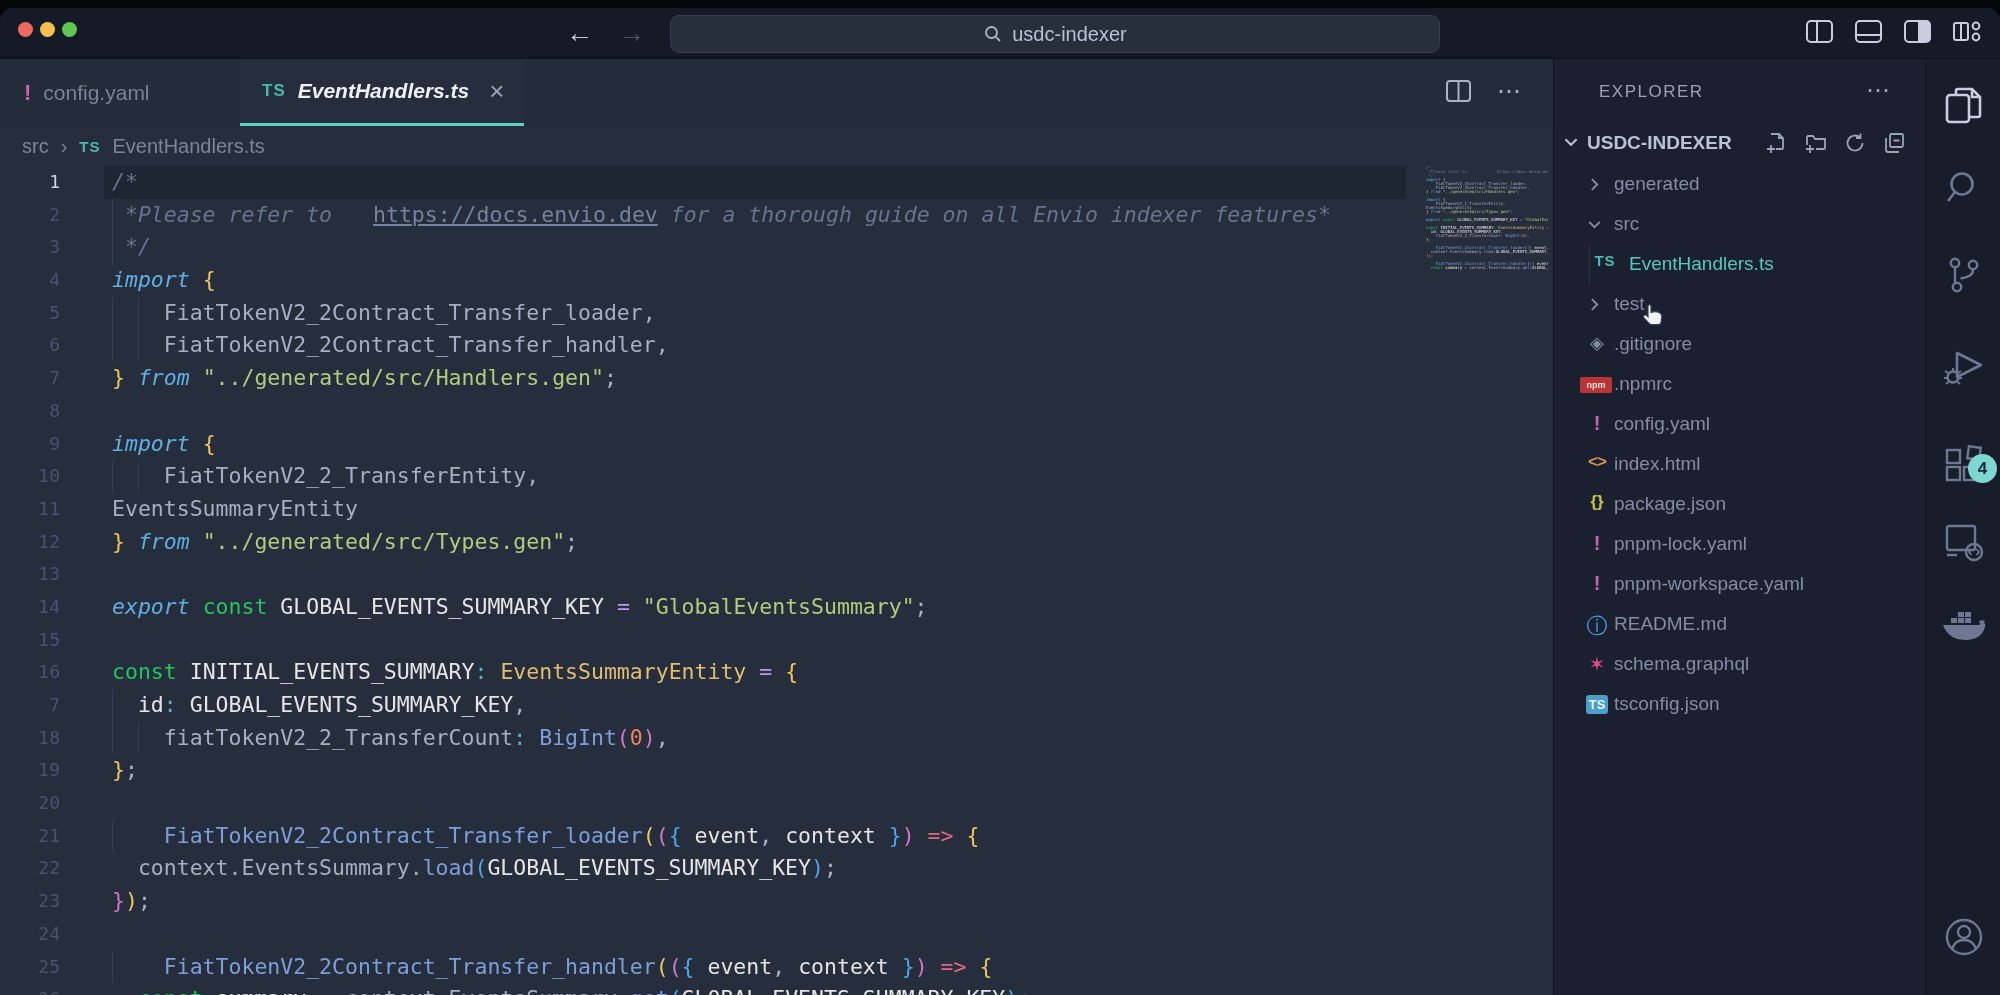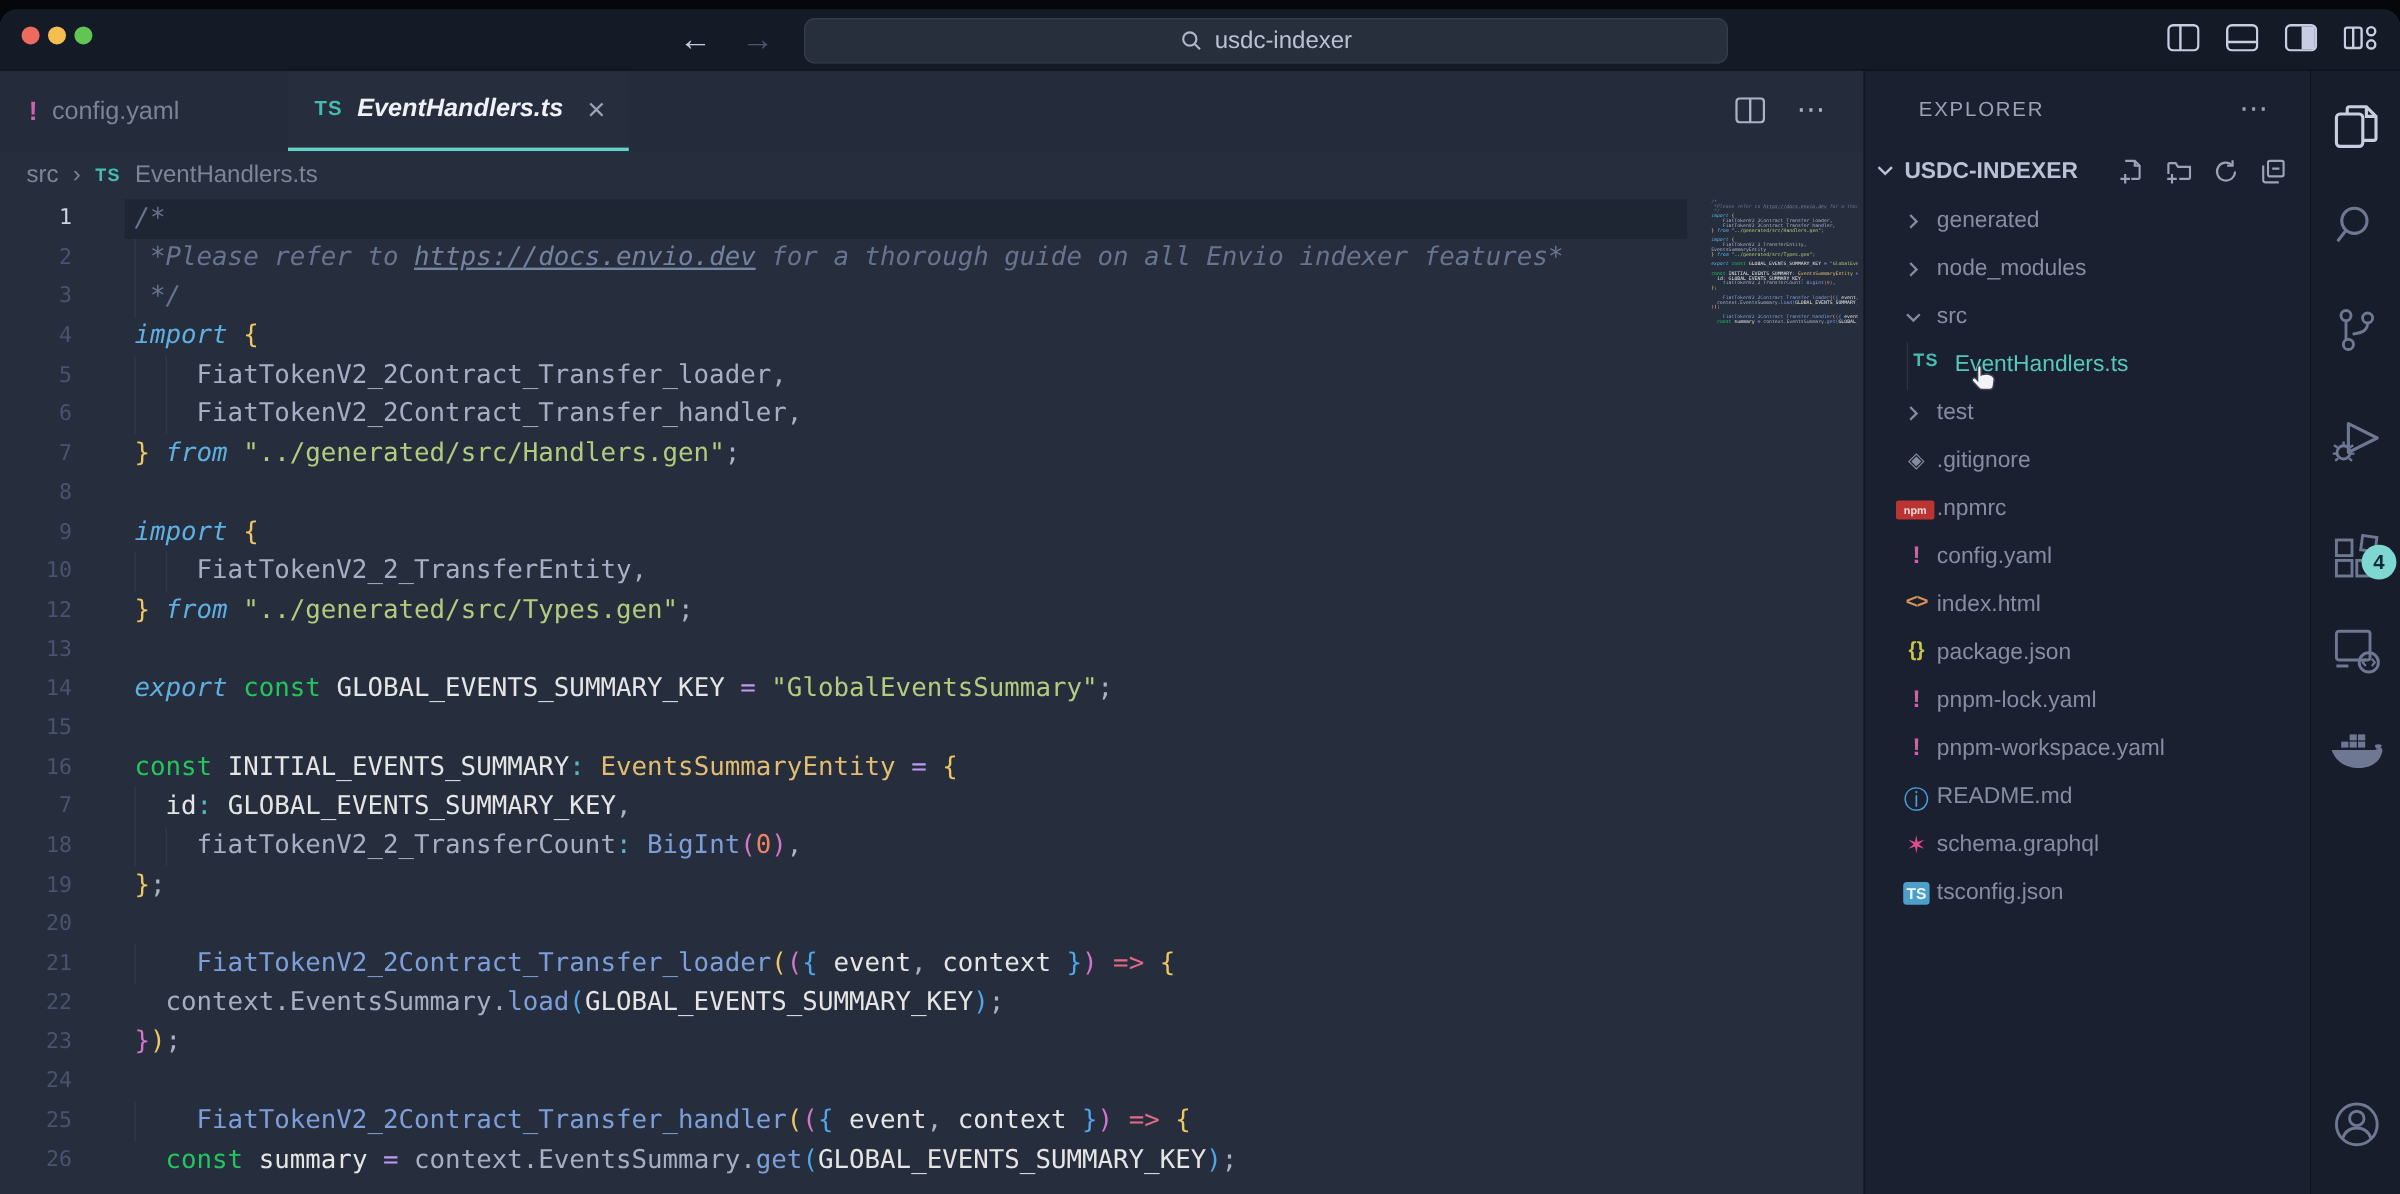--- a/index.html
+++ b/index.html
@@ -56,21 +56,21 @@
         font-family:"DejaVu Sans Mono", monospace; font-size:21.5px; line-height:32.7px; }
   .cl .ln { position:absolute; left:0; top:0; width:60px; text-align:right;
             color:#495371; font-size:18px; }
   .cl .ct { position:absolute; left:112px; top:0; }
   .cl.hl .ln { color:#ccd3e3; }
   .cl.hl::before { content:""; position:absolute; left:104px; right:147px; top:0; bottom:0;
                    background:#1e2533; }
   .cl .ct, .cl .ln { z-index:1; }
   .cl .g { position:absolute; top:0; bottom:0; width:1px; background:#343c52; z-index:1; }
   .tk-cmt { color:#67748e; font-style:italic; }
-  .tk-lnk { color:#74839f; font-style:italic; text-decoration:underline; }
+  .tk-lnk { color:#74839f; text-decoration:underline;margin-left:28px; }
   .tk-kw  { color:#5fb0e0; font-style:italic; }
   .tk-kw2 { color:#22c55e; }
   .tk-pln { color:#a6aec4; }
   .tk-var { color:#e5e5e5; }
   .tk-str { color:#b0cc7d; }
   .tk-typ { color:#e2bd6f; }
   .tk-fn  { color:#7d9fd9; }
   .tk-num { color:#ef8162; }
   .tk-op  { color:#bb9af0; }
   .tk-col { color:#56b6c2; }
@@ -192,20 +192,21 @@
         <div class="cl hl"><span class="ln">1</span><span class="ct"><span class="tk-cmt">/*</span></span></div>
         <div class="cl"><span class="g" style="left:112px"></span><span class="ln">2</span><span class="ct"><span class="tk-cmt"> *Please refer to </span><span class="tk-lnk">https://docs.envio.dev</span><span class="tk-cmt"> for a thorough guide on all Envio indexer features*</span></span></div>
         <div class="cl"><span class="g" style="left:112px"></span><span class="ln">3</span><span class="ct"><span class="tk-cmt"> */</span></span></div>
         <div class="cl"><span class="ln">4</span><span class="ct"><span class="tk-kw">import</span><span class="tk-pln"> </span><span class="tk-b1">{</span></span></div>
         <div class="cl"><span class="g" style="left:112px"></span><span class="g" style="left:138px"></span><span class="ln">5</span><span class="ct"><span class="tk-pln">    FiatTokenV2_2Contract_Transfer_loader,</span></span></div>
         <div class="cl"><span class="g" style="left:112px"></span><span class="g" style="left:138px"></span><span class="ln">6</span><span class="ct"><span class="tk-pln">    FiatTokenV2_2Contract_Transfer_handler,</span></span></div>
         <div class="cl"><span class="ln">7</span><span class="ct"><span class="tk-b1">}</span><span class="tk-pln"> </span><span class="tk-kw">from</span><span class="tk-pln"> </span><span class="tk-str">"../generated/src/Handlers.gen"</span><span class="tk-pun">;</span></span></div>
         <div class="cl"><span class="ln">8</span><span class="ct"></span></div>
         <div class="cl"><span class="ln">9</span><span class="ct"><span class="tk-kw">import</span><span class="tk-pln"> </span><span class="tk-b1">{</span></span></div>
         <div class="cl"><span class="g" style="left:112px"></span><span class="g" style="left:138px"></span><span class="ln">10</span><span class="ct"><span class="tk-pln">    FiatTokenV2_2_TransferEntity,</span></span></div>
+        <div class="cl"><span class="ln">11</span><span class="ct"><span class="tk-pln">EventsSummaryEntity</span></span></div>
         <div class="cl"><span class="ln">12</span><span class="ct"><span class="tk-b1">}</span><span class="tk-pln"> </span><span class="tk-kw">from</span><span class="tk-pln"> </span><span class="tk-str">"../generated/src/Types.gen"</span><span class="tk-pun">;</span></span></div>
         <div class="cl"><span class="ln">13</span><span class="ct"></span></div>
         <div class="cl"><span class="ln">14</span><span class="ct"><span class="tk-kw">export</span><span class="tk-pln"> </span><span class="tk-kw2">const</span><span class="tk-pln"> </span><span class="tk-var">GLOBAL_EVENTS_SUMMARY_KEY</span><span class="tk-pln"> </span><span class="tk-op">=</span><span class="tk-pln"> </span><span class="tk-str">"GlobalEventsSummary"</span><span class="tk-pun">;</span></span></div>
         <div class="cl"><span class="ln">15</span><span class="ct"></span></div>
         <div class="cl"><span class="ln">16</span><span class="ct"><span class="tk-kw2">const</span><span class="tk-pln"> </span><span class="tk-var">INITIAL_EVENTS_SUMMARY</span><span class="tk-col">:</span><span class="tk-pln"> </span><span class="tk-typ">EventsSummaryEntity</span><span class="tk-pln"> </span><span class="tk-op">=</span><span class="tk-pln"> </span><span class="tk-b1">{</span></span></div>
         <div class="cl"><span class="g" style="left:112px"></span><span class="ln">7</span><span class="ct"><span class="tk-pln">  </span><span class="tk-var">id</span><span class="tk-col">:</span><span class="tk-pln"> </span><span class="tk-var">GLOBAL_EVENTS_SUMMARY_KEY</span><span class="tk-pun">,</span></span></div>
         <div class="cl"><span class="g" style="left:112px"></span><span class="g" style="left:138px"></span><span class="ln">18</span><span class="ct"><span class="tk-pln">    fiatTokenV2_2_TransferCount</span><span class="tk-col">:</span><span class="tk-pln"> </span><span class="tk-fn">BigInt</span><span class="tk-b2">(</span><span class="tk-num">0</span><span class="tk-b2">)</span><span class="tk-pun">,</span></span></div>
         <div class="cl"><span class="ln">19</span><span class="ct"><span class="tk-b1">}</span><span class="tk-pun">;</span></span></div>
         <div class="cl"><span class="ln">20</span><span class="ct"></span></div>
         <div class="cl"><span class="g" style="left:112px"></span><span class="ln">21</span><span class="ct"><span class="tk-pln">    </span><span class="tk-fn">FiatTokenV2_2Contract_Transfer_loader</span><span class="tk-b1">(</span><span class="tk-b2">(</span><span class="tk-b3">{</span><span class="tk-pln"> </span><span class="tk-var">event</span><span class="tk-pun">,</span><span class="tk-pln"> </span><span class="tk-var">context</span><span class="tk-pln"> </span><span class="tk-b3">}</span><span class="tk-b2">)</span><span class="tk-pln"> </span><span class="tk-arr">=&gt;</span><span class="tk-pln"> </span><span class="tk-b1">{</span></span></div>
@@ -281,26 +282,20 @@
     </div>
     <div id="file-tree">
         <div class="row">
           <svg class="chv" width="17" height="17" viewBox="0 0 16 16">
             <path d="M5.5 3l5 5-5 5" fill="none" stroke="#848da3" stroke-width="1.8"></path>
           </svg>
           <span class="lbl">generated</span>
         </div>
         <div class="row">
           <svg class="chv" width="17" height="17" viewBox="0 0 16 16">
-            <path d="M5.5 3l5 5-5 5" fill="none" stroke="#848da3" stroke-width="1.8"></path>
-          </svg>
-          <span class="lbl">node_modules</span>
-        </div>
-        <div class="row">
-          <svg class="chv" width="17" height="17" viewBox="0 0 16 16">
             <path d="M3 5.5l5 5 5-5" fill="none" stroke="#848da3" stroke-width="1.8"></path>
           </svg>
           <span class="lbl">src</span>
         </div>
         <div class="row nested">
           <span class="fic fi-ts">TS</span>
           <span class="iguide"></span>
           <span class="lbl">EventHandlers.ts</span>
         </div>
         <div class="row">

